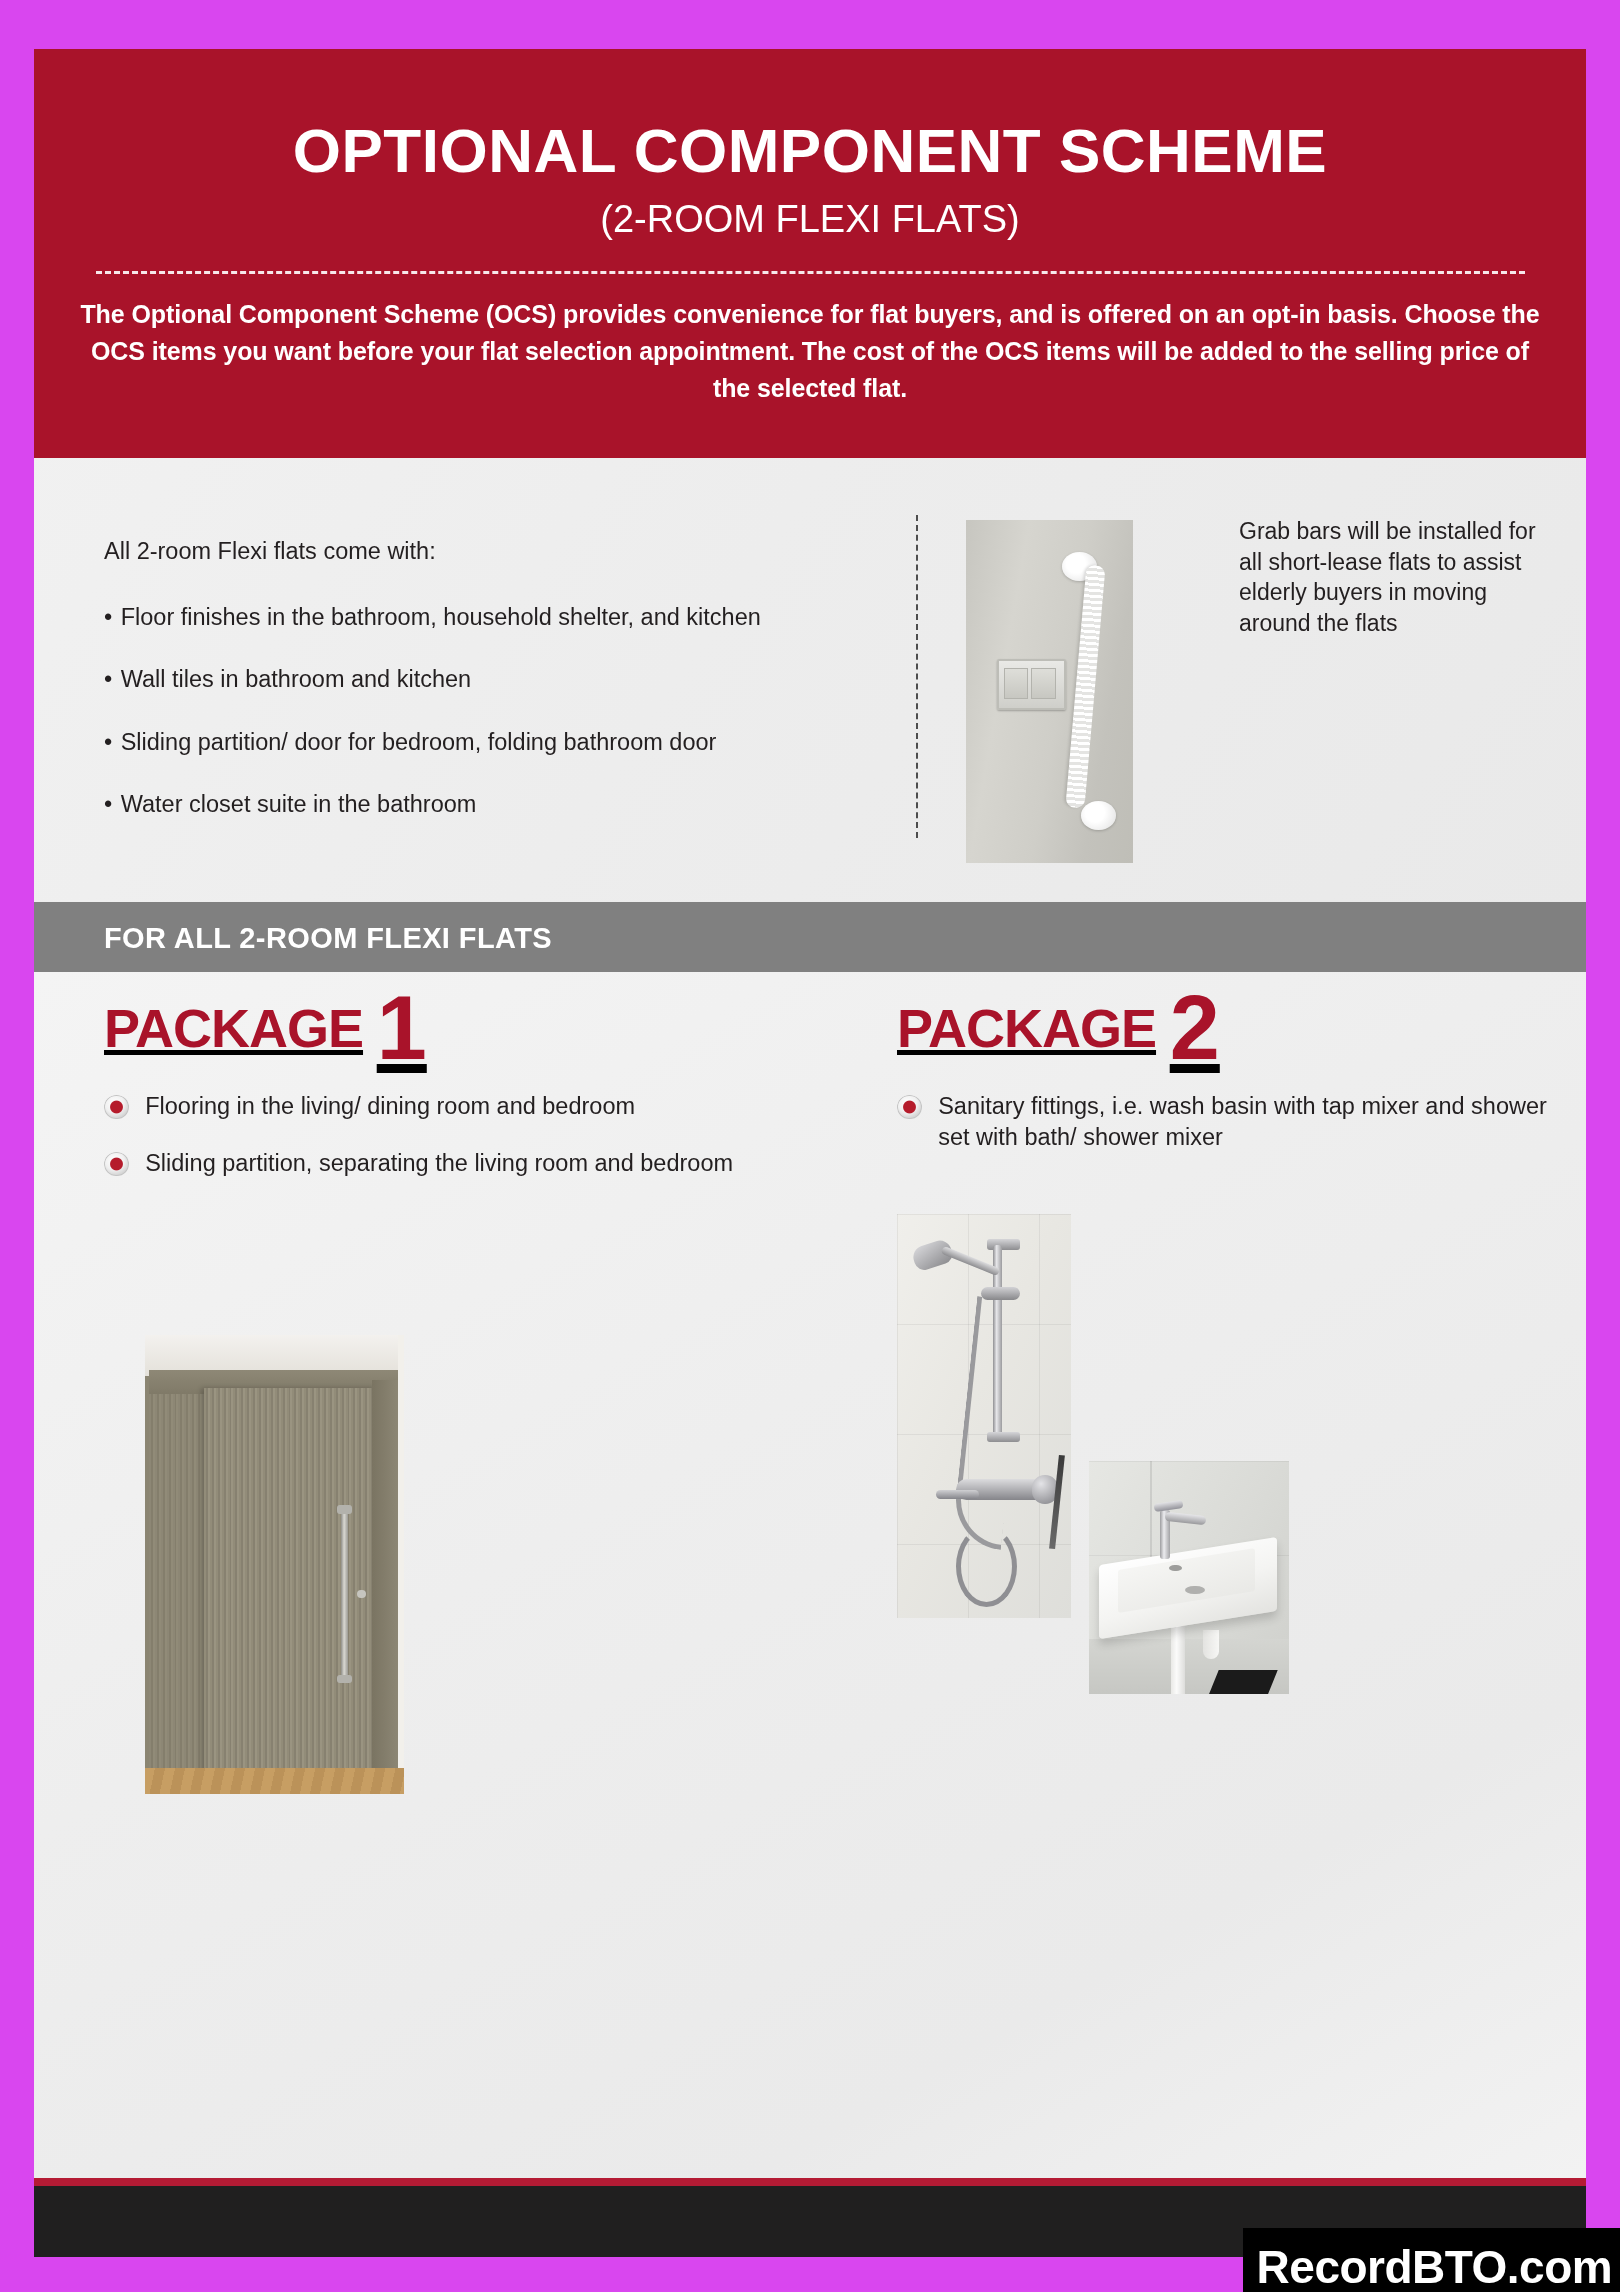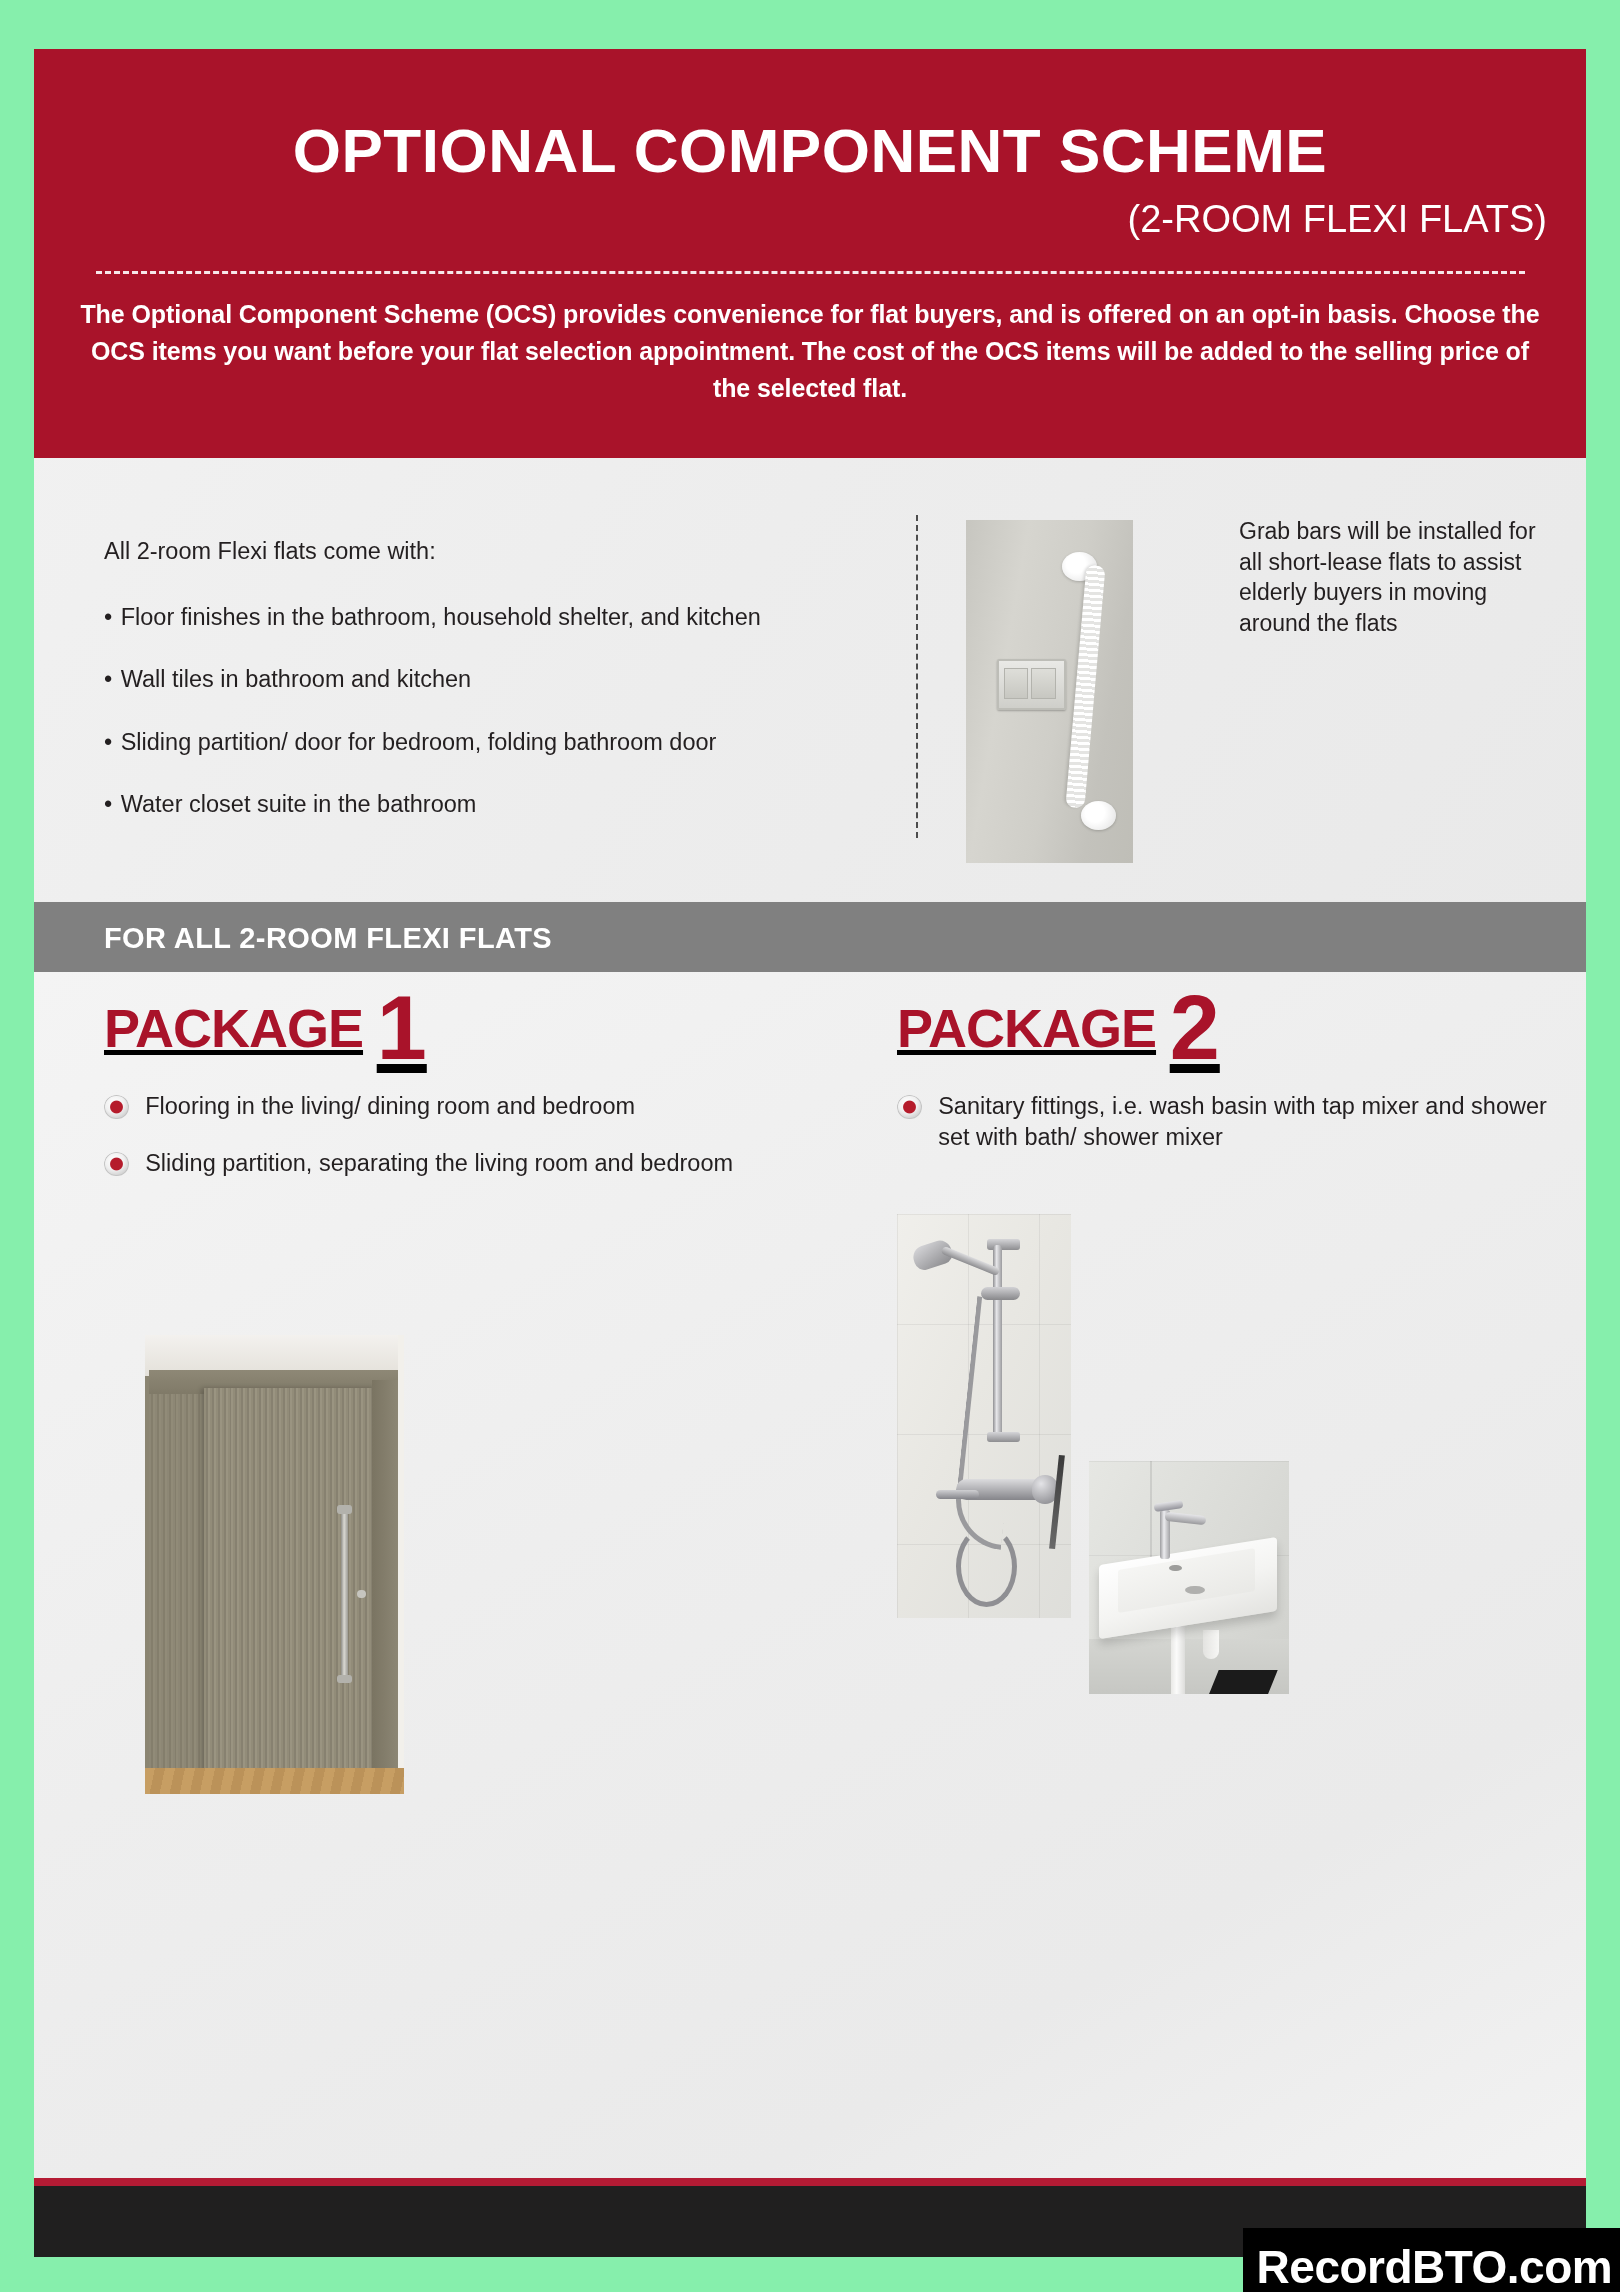--- a/index.html
+++ b/index.html
@@ -14,21 +14,21 @@
     position: relative;
     overflow: hidden;
   }
 
   
   #poster {
     position: absolute;
     left: 0; top: 0;
     width: 1620px;
     height: 2293px;
-    background: #86efac;
+    background: #d946ef;
   }
 
   .sheet {
     position: absolute;
     left: 34px;
     top: 49px;
     width: 1552px;
     height: 2186px;
     background: linear-gradient(125deg,#f2f2f2 0%, #ededed 35%, #e9e9e9 70%, #f4f4f4 100%);
     box-sizing: border-box;
@@ -53,21 +53,21 @@
     text-align: center;
     letter-spacing: 0.5px;
     line-height: 1.05;
   }
   .header-subtitle {
     margin: 0;
     padding-top: 15.7px;
     color: #ffffff;
     font-size: 38px;
     font-weight: normal;
-    text-align: right;
+    text-align: center;
     line-height: 1.1;
   }
   .header-rule {
     margin: 30px 22.5px 0 22.5px;
     height: 0;
     border-top: 3.9px dashed rgba(255,255,255,0.9);
   }
   .header-body {
     margin: 0;
     padding-top: 22.5px;

